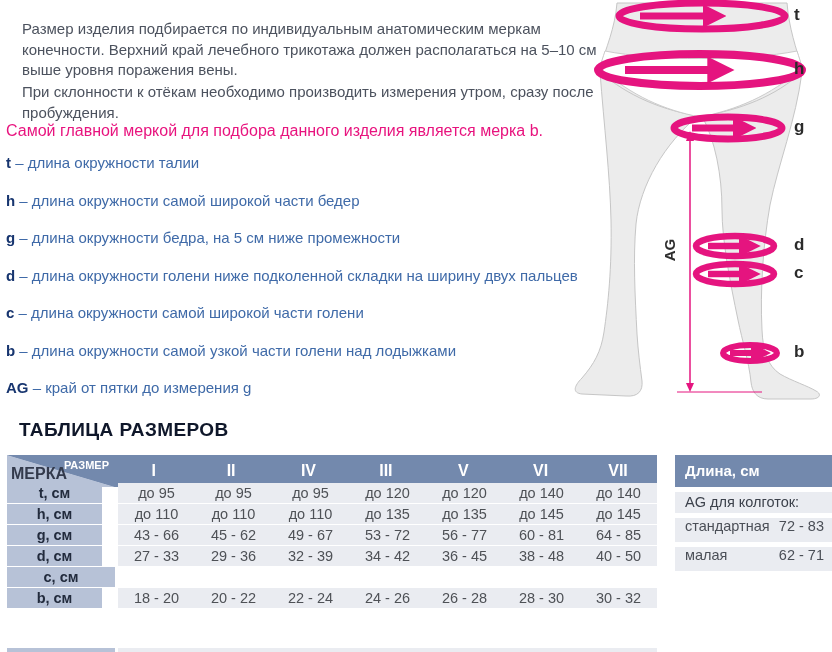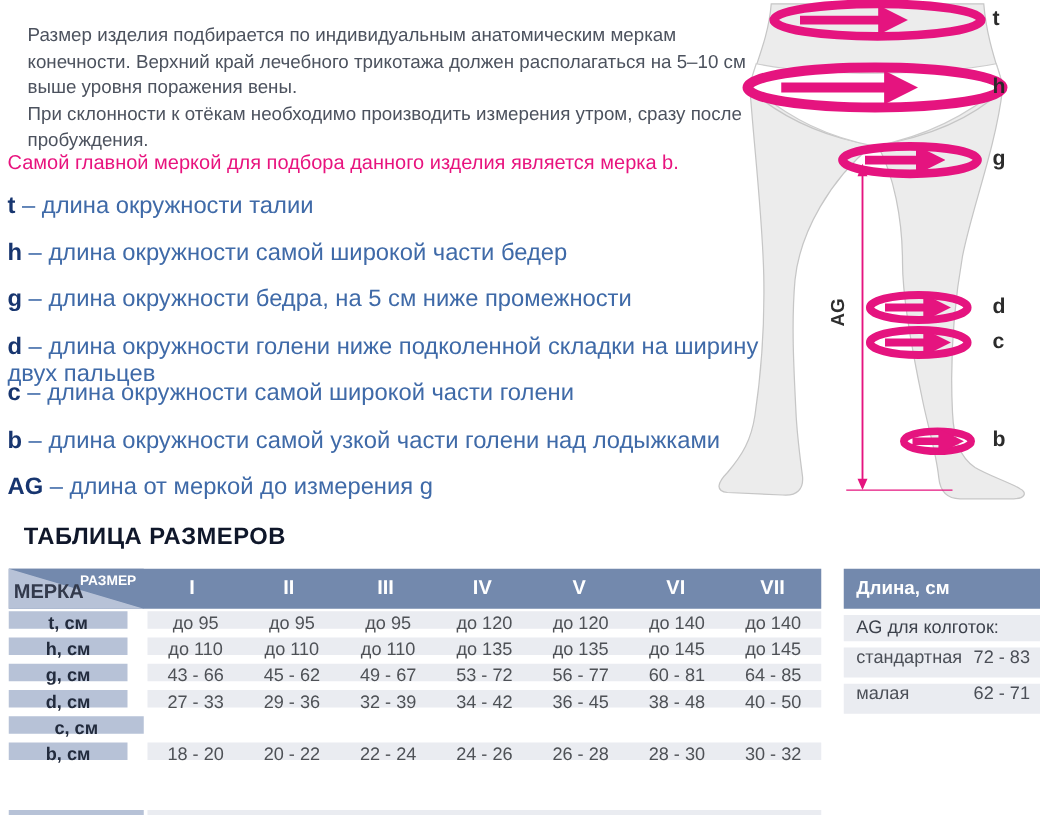--- a/index.html
+++ b/index.html
@@ -7,21 +7,21 @@
         font-family:"Liberation Sans",sans-serif;overflow:hidden;}
 
   
   .para{position:absolute;left:6px;width:586px;margin:16px;
         color:#4c525e;font-size:15px;line-height:20.5px;}
   #p1{top:3px;}
   #p2{top:66px;}
   #highlight{position:absolute;left:6px;top:121px;width:600px;margin:0;
              color:#e8137e;font-size:16px;line-height:20px;}
   #meas-list{position:absolute;left:6px;top:154px;width:606px;}
-  .meas-row{height:20px;margin-bottom:17.5px;font-size:19px;color:#3f6aa8;}
+  .meas-row{height:20px;margin-bottom:17.5px;font-size:15px;color:#3f6aa8;}
   .mkey{font-weight:bold;color:#17356f;}
 
   
   .diagram{position:absolute;left:570px;top:0;width:262px;height:420px;}
   .diagram svg{display:block;}
   .diag-label{position:absolute;left:224px;width:34px;font-weight:bold;
               font-size:17px;color:#2b2b2b;line-height:20px;}
 
   
   .table-title{position:absolute;left:0;top:419px;width:832px;
@@ -33,21 +33,21 @@
   .corner{width:108px;height:32px;position:relative;
           background:linear-gradient(to top right,#b7c2d7 49.4%,#7389ad 50.6%);}
   .corner .top{position:absolute;top:4px;right:6px;color:#ffffff;
                font-size:11px;font-weight:bold;}
   .corner .bot{position:absolute;bottom:4px;left:4px;color:#333a4c;
                font-size:16px;font-weight:bold;}
   .cols{display:grid;grid-template-columns:repeat(7,77.4px);width:542px;}
   .col-h{color:#fff;text-align:center;line-height:32px;font-weight:bold;font-size:16px;}
 
   #trows{position:absolute;left:7px;top:489px;width:650px;}
-  .trow{display:flex;height:14px;margin-bottom:7px;}
+  .trow{display:flex;height:14px;margin-bottom:7px;align-items:flex-end;}
   .tlabel{width:108px;background:#b7c2d7;text-align:center;line-height:20px;
           font-weight:bold;font-size:14.5px;color:#222b3d;}
   .tband{margin-left:16px;width:539px;background:#eaecf1;display:grid;
          grid-template-columns:repeat(7,77px);}
   .tval{text-align:center;line-height:20px;font-size:14.5px;color:#4e5156;}
 
   .cutoff-label{position:absolute;left:7px;top:648px;width:108px;height:4px;background:#b7c2d7;}
   .cutoff-band{position:absolute;left:118px;top:648px;width:539px;height:4px;background:#eaecf1;}
 
   
@@ -70,21 +70,21 @@
   <p id="p2" class="para">При склонности к отёкам необходимо производить измерения утром, сразу после пробуждения.</p>
   <p id="highlight">Самой главной меркой для подбора данного изделия является мерка b.</p>
 
   <div id="meas-list">
       <div class="meas-row"><span class="mkey">t</span><span class="mtext"> – длина окружности талии</span></div>
       <div class="meas-row"><span class="mkey">h</span><span class="mtext"> – длина окружности самой широкой части бедер</span></div>
       <div class="meas-row"><span class="mkey">g</span><span class="mtext"> – длина окружности бедра, на 5 см ниже промежности</span></div>
       <div class="meas-row"><span class="mkey">d</span><span class="mtext"> – длина окружности голени ниже подколенной складки на ширину двух пальцев</span></div>
       <div class="meas-row"><span class="mkey">c</span><span class="mtext"> – длина окружности самой широкой части голени</span></div>
       <div class="meas-row"><span class="mkey">b</span><span class="mtext"> – длина окружности самой узкой части голени над лодыжками</span></div>
-      <div class="meas-row"><span class="mkey">AG</span><span class="mtext"> – длина от меркой до измерения g</span></div>
+      <div class="meas-row"><span class="mkey">AG</span><span class="mtext"> – край от пятки до измерения g</span></div>
     </div>
 
   <div class="diagram" id="diagram">
     <svg width="262" height="420" viewBox="0 0 262 420">
       <defs>
         <marker id="arr" viewBox="0 0 10 10" refX="6.5" refY="5" markerWidth="3.4" markerHeight="3.4" orient="auto">
           <path d="M0,0 L10,5 L0,10 z" fill="#e5147f"></path>
         </marker>
       </defs>
 
@@ -140,22 +140,22 @@
   <div class="table-title">ТАБЛИЦА РАЗМЕРОВ</div>
 
   <div class="thead">
     <div class="corner">
       <span class="top">РАЗМЕР</span>
       <span class="bot">МЕРКА</span>
     </div>
     <div class="cols" id="col-row">
         <div class="col-h">I</div>
         <div class="col-h">II</div>
+        <div class="col-h">IV</div>
         <div class="col-h">III</div>
-        <div class="col-h">IV</div>
         <div class="col-h">V</div>
         <div class="col-h">VI</div>
         <div class="col-h">VII</div>
       </div>
   </div>
 
   <div id="trows">
       <div class="trow">
         <div class="tlabel">t, см</div>
         <div class="tband">

